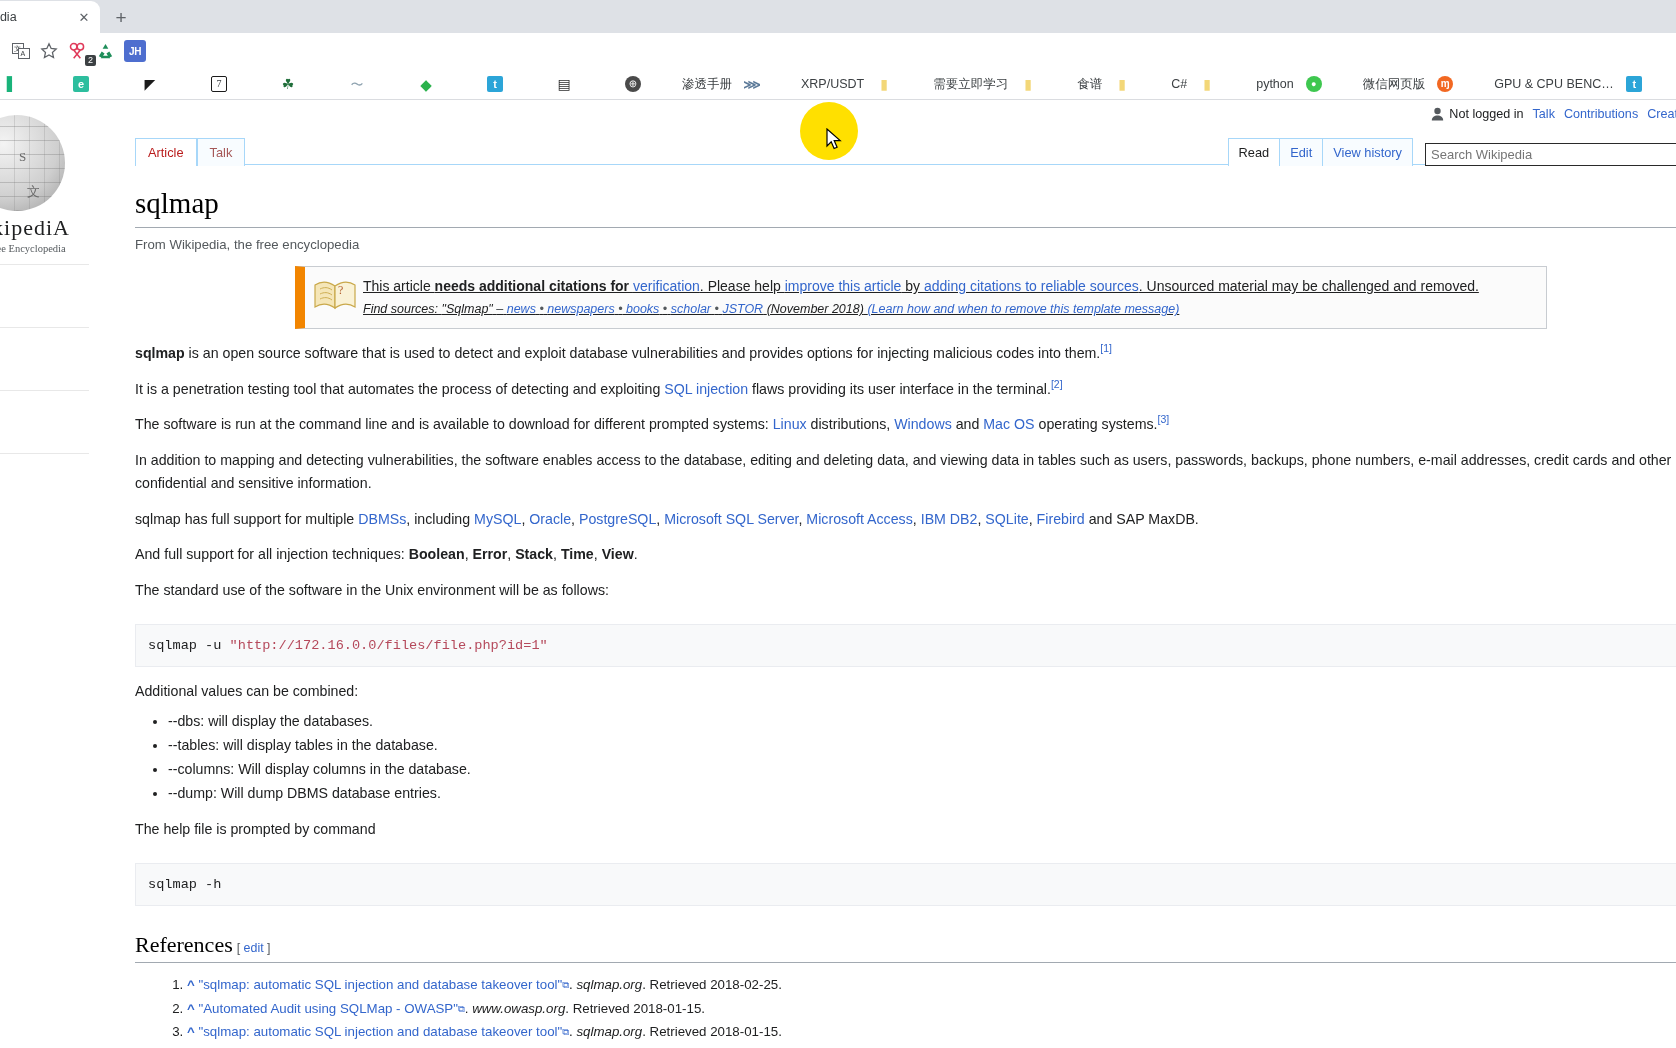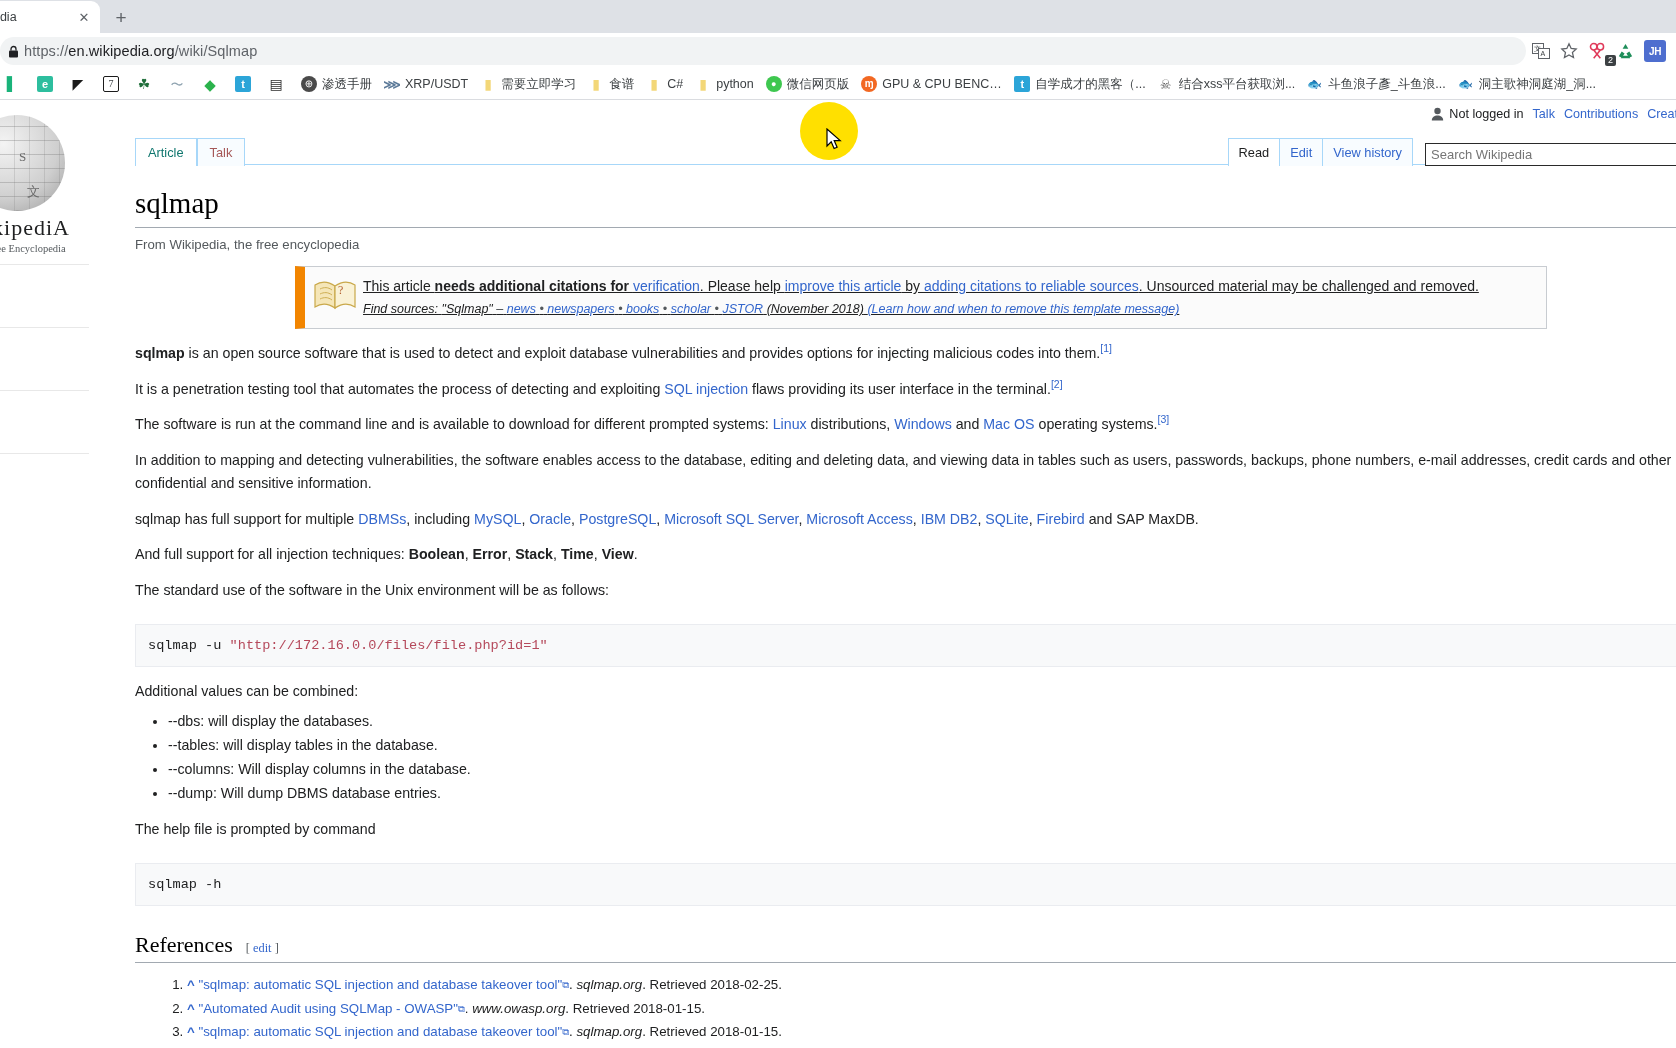--- a/index.html
+++ b/index.html
@@ -97,21 +97,21 @@
     font-size: 12.5px; color: #3c4043;
     white-space: nowrap; flex: 0 0 auto;
     gap: 5px;
   }
   .bm-ico {
     width: 16px; height: 16px; flex: 0 0 16px;
     display: flex; align-items: center; justify-content: center;
     font-size: 11px; line-height: 1;
     border-radius: 2px; overflow: hidden;
   }
-  .bm-label { max-width: 120px; overflow: hidden; text-overflow: ellipsis; }
+  .bm-label { max-width: 120px; overflow: hidden; text-overflow: ellipsis; margin-left: 36px; }
 
   
   #viewport {
     position: absolute; left: 0; top: 101px;
     width: 1676px; height: 947px;
     background: #fff;
     overflow: hidden;
   }
   
   #page {
@@ -178,21 +178,21 @@
   .person-icon { display: inline-flex; align-items: center; margin-right: -4px; }
 
   .ns-tabs {
     position: absolute; left: 38px; top: 36px;
     display: flex; align-items: flex-end;
     font-size: 12.8px;
     z-index: 3;
   }
   .ns-tab {
     padding: 6px 12px 6px 12px;
-    color: #0f766e; background: #fff;
+    color: #b91c1c; background: #fff;
     border: 1px solid #a7d7f9; border-bottom: none;
     border-top-color: #a7d7f9;
     position: relative; top: 1px;
   }
   .ns-tab.inactive { background: #f8fcff; color: #a55858; border-color: #a7d7f9; }
 
   .view-tabs {
     position: absolute; right: 12px; top: 36px;
     display: flex; align-items: flex-end; gap: 0;
     font-size: 12.8px; z-index: 3;
@@ -264,22 +264,22 @@
   ul.bullets li { line-height: 1.62; font-size: 14.2px; margin: 1px 0; }
 
   h2.sec {
     font-family: "Liberation Serif", serif;
     font-size: 22px; font-weight: normal; color: #000;
     margin: 26px 0 0 0; padding-bottom: 4px;
     border-bottom: 1px solid #a2a9b1;
     display: flex; align-items: baseline;
   }
   h2.sec .edit {
-    font-family: Liberation Serif, serif;
-    font-size: 12.4px; color: #3366cc; margin-left: 13px; font-weight: normal;
+    font-family: Liberation Sans, sans-serif;
+    font-size: 12.4px; color: #3366cc; margin-left: 4px; font-weight: normal;
   }
   h2.sec .edit .brk { color: #54595d; }
 
   ol.refs { margin: 11px 0 0 0; padding-left: 52px; font-size: 13.3px; line-height: 1.62; }
   ol.refs li { margin: 2px 0; }
   ol.refs a { color: #3366cc; text-decoration: none; }
   ol.refs .caret { color: #3366cc; font-weight: bold; }
   ol.refs i { }
   .extlink-ico { font-size: 9.5px; color: #3366cc; vertical-align: 1px; }
 
@@ -312,29 +312,20 @@
 
   <div class="tabstrip">
     <div class="tab">
       <span class="tab-title">pedia</span>
       <span class="tab-close">✕</span>
     </div>
     <div class="newtab">+</div>
   </div>
 
   <div class="toolbar">
-    <div class="omnibox">
-      <span class="lock-icon">
-        <svg width="11" height="13" viewBox="0 0 11 13">
-            <rect x="1" y="5.5" width="9" height="7" rx="1" fill="#202124"></rect>
-            <path d="M3 5.5V4a2.5 2.5 0 015 0v1.5" stroke="#202124" stroke-width="1.3" fill="none"></path>
-          </svg>
-      </span>
-      <span class="omnibox-url"><span class="dim">https://</span><span>en.wikipedia.org</span><span class="dim">/wiki/Sqlmap</span></span>
-    </div>
     <div class="toolbar-icons">
       <div class="tb-icon">
         <svg width="18" height="16" viewBox="0 0 18 16">
             <rect x="0.5" y="0.5" width="11" height="10" fill="#fff" stroke="#5f6368"></rect>
             <text x="2" y="8" font-size="7" fill="#3c4043" font-family="Liberation Sans">文</text>
             <rect x="6.5" y="5.5" width="11" height="10" fill="#fff" stroke="#5f6368"></rect>
             <text x="8.5" y="13" font-size="7" fill="#3c4043" font-family="Liberation Sans">A</text>
           </svg>
       </div>
       <div class="tb-icon">

